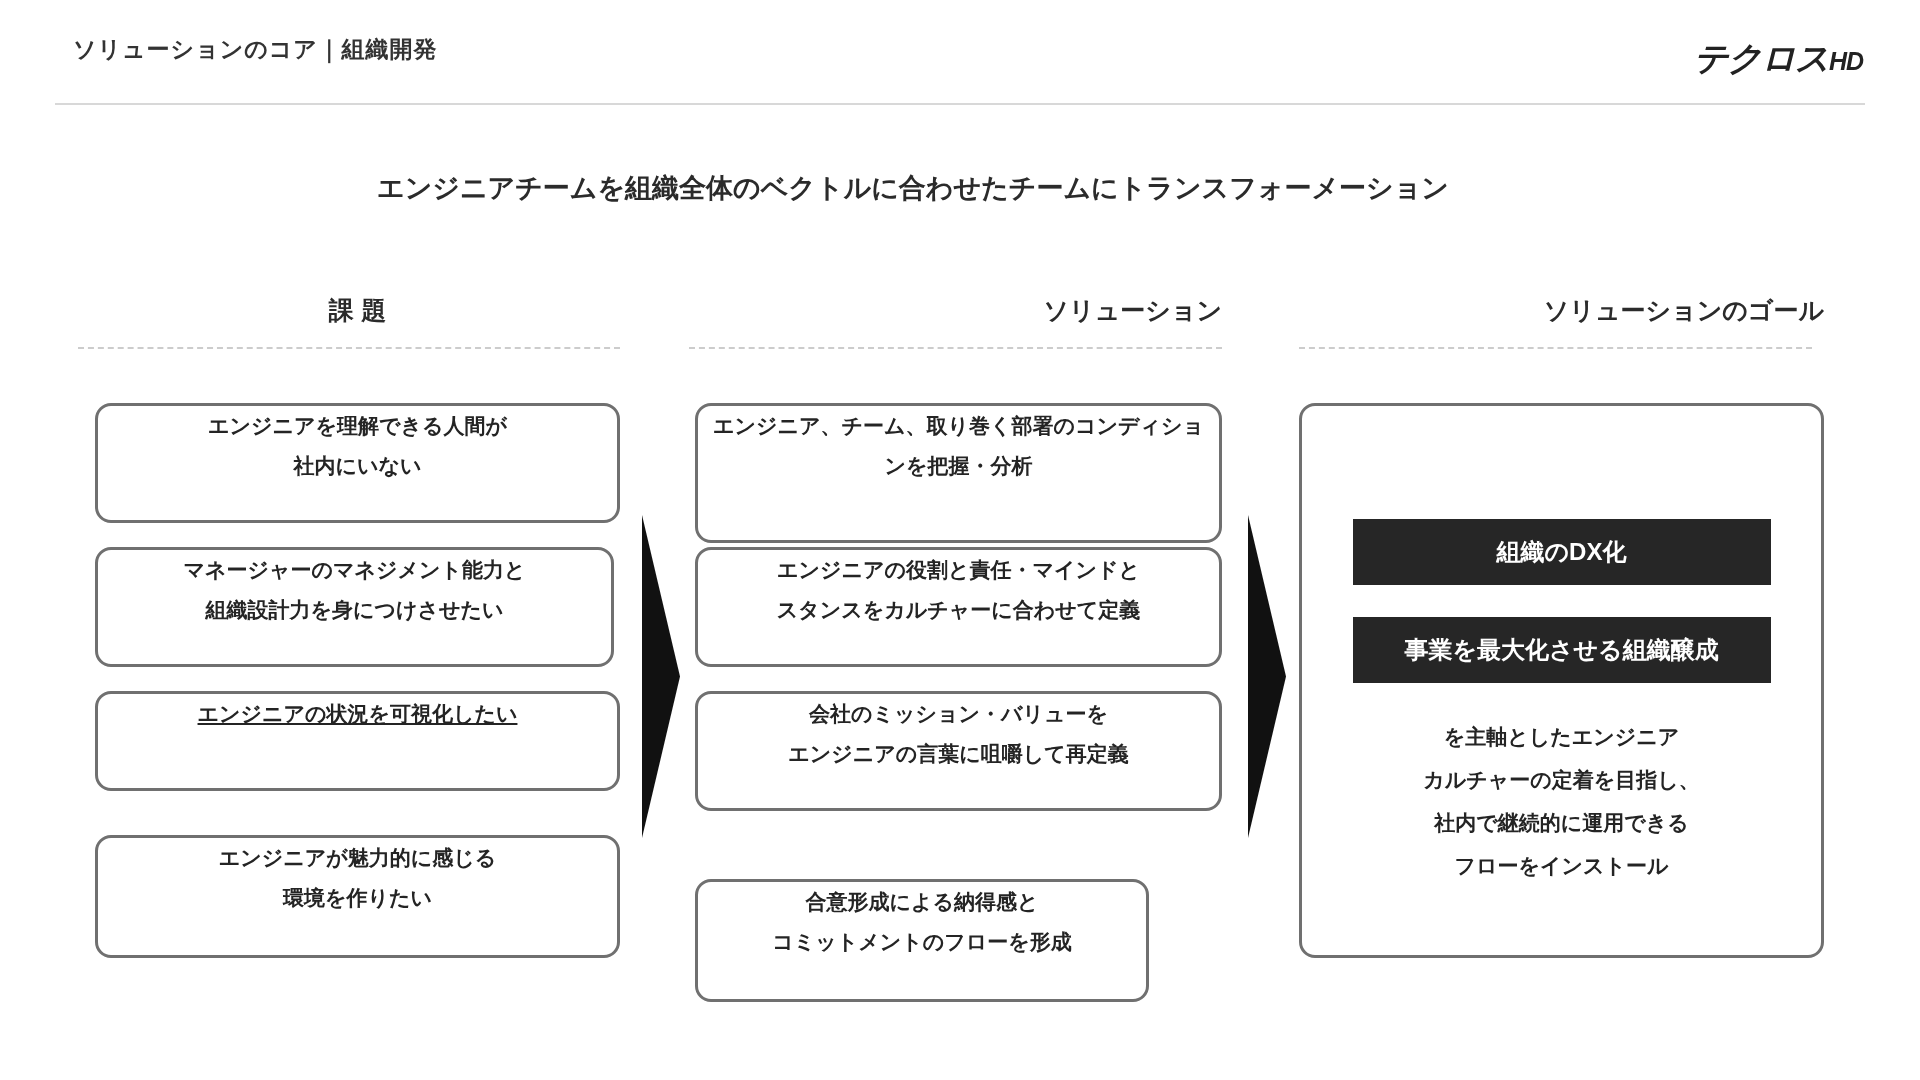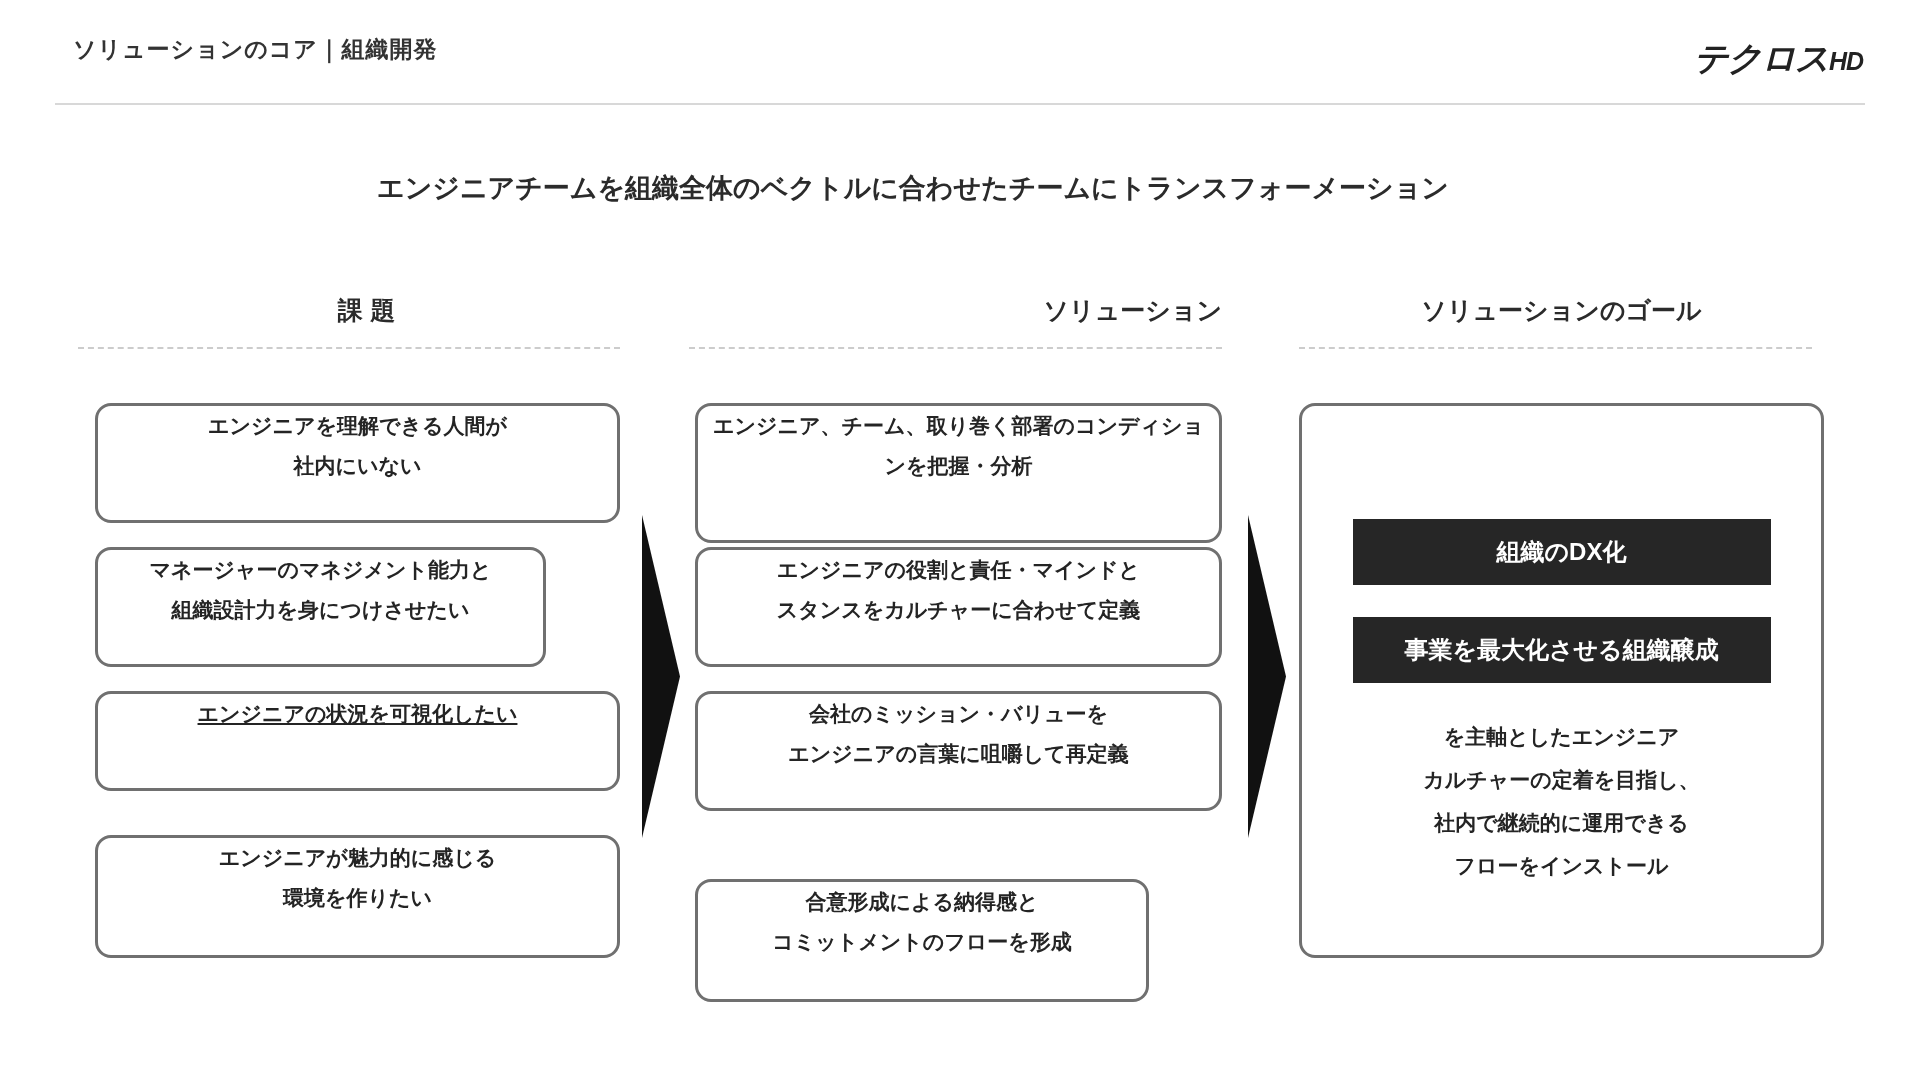--- a/index.html
+++ b/index.html
@@ -43,33 +43,33 @@
 <body>
 
 <div class="slide">
 
   <div class="header-title">ソリューションのコア｜組織開発</div>
   <div class="logo"><span>テクロス</span><span class="hd">HD</span></div>
   <div class="divider"></div>
 
   <div class="main-title">エンジニアチームを組織全体のベクトルに合わせたチームにトランスフォーメーション</div>
 
-  <div class="col-header spread" style="left:104px;width:525px;">課題</div>
+  <div class="col-header spread" style="left:95px;width:525px;">課題</div>
   <div class="col-header" style="left:695px;width:527px;text-align:right;">ソリューション</div>
-  <div class="col-header" style="left:1299px;width:525px;">ソリューションのゴール</div>
+  <div class="col-header" style="left:1299px;width:525px;text-align:right;">ソリューションのゴール</div>
 
   <div class="col-dash" style="left:78px;width:542px;"></div>
   <div class="col-dash" style="left:689px;width:533px;"></div>
   <div class="col-dash" style="left:1299px;width:513px;"></div>
 
   <div class="box" style="left:95px;top:403px;width:525px;height:120px;">
     <span>エンジニアを理解できる人間が</span>
     <span>社内にいない</span>
   </div>
-  <div class="box" style="left:95px;top:547px;width:451px;height:120px;">
+  <div class="box" style="left:95px;top:547px;width:519px;height:120px;">
     <span>マネージャーのマネジメント能力と</span>
     <span>組織設計力を身につけさせたい</span>
   </div>
   <div class="box" style="left:95px;top:691px;width:525px;height:100px;text-decoration:underline;">
     <span>エンジニアの状況を可視化したい</span>
   </div>
   <div class="box" style="left:95px;top:835px;width:525px;height:123px;">
     <span>エンジニアが魅力的に感じる</span>
     <span>環境を作りたい</span>
   </div>

